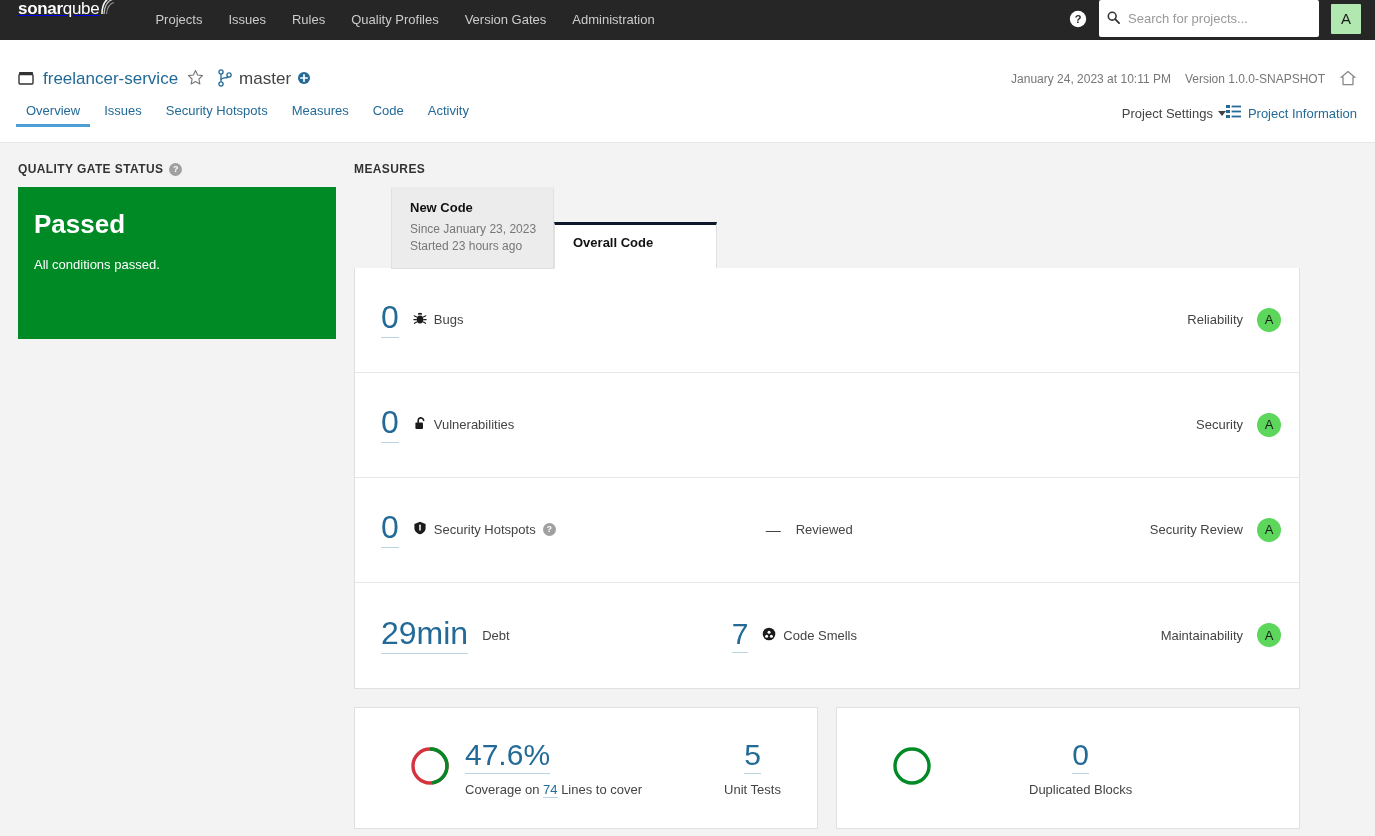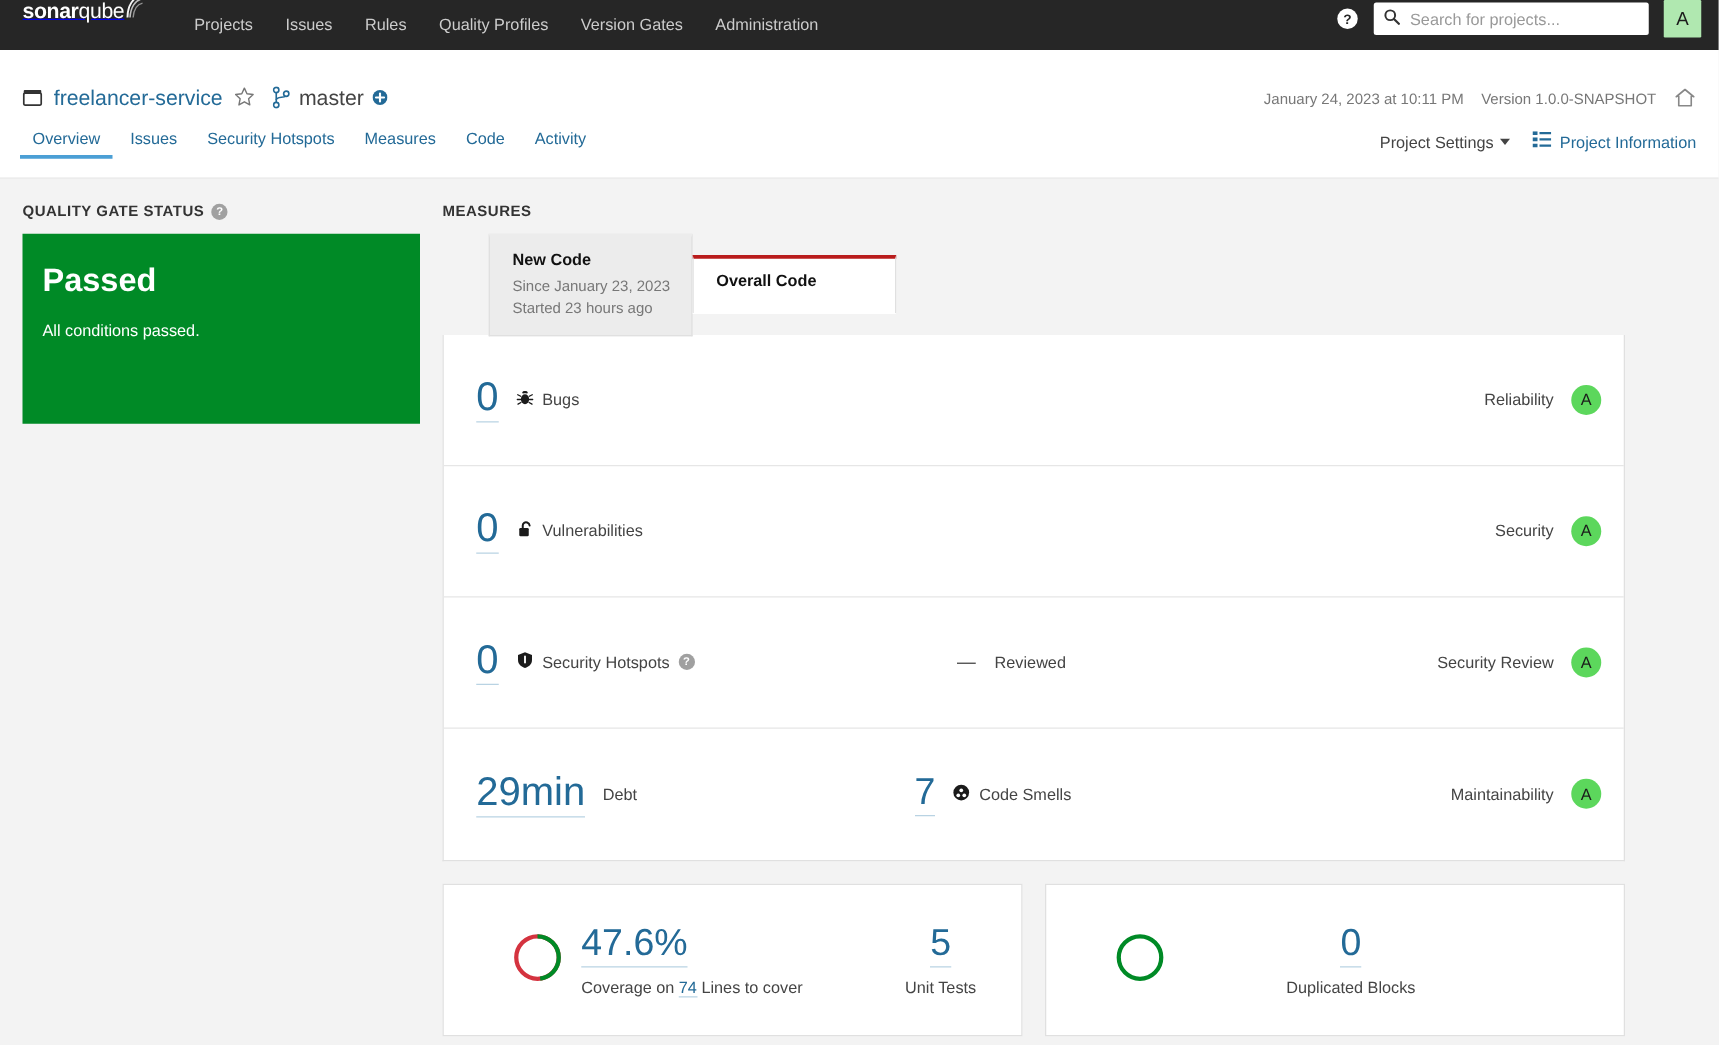--- a/index.html
+++ b/index.html
@@ -24,21 +24,21 @@
   .logo-text .lite { font-weight: normal; }
   .logo-swoosh { margin-left: 1px; margin-top: -5px; }
   .nav-links { display: flex; align-items: center; gap: 0; }
   .nav-links a {
     color: #ccc; text-decoration: none; font-size: 13px;
     padding: 0 13px; line-height: 40px; white-space: nowrap;
   }
   .nav-right { margin-left: auto; display: flex; align-items: center; gap: 12px; }
   .help-icon { width: 18px; height: 18px; display: block; }
   .search-box {
-    position: relative; width: 220px; height: 26px;
+    position: relative; width: 220px; height: 37px;
     background: #fff; border-radius: 2px; display: flex; align-items: center;
     padding: 0 8px;
   }
   .search-box .mag { flex: 0 0 auto; margin-right: 6px; }
   .search-box input {
     border: 0; outline: 0; width: 100%; font-size: 13px;
     font-family: "Liberation Sans", sans-serif; color: #444; background: transparent;
   }
   .search-box input::placeholder { color: #999; }
   .avatar {
@@ -69,21 +69,21 @@
   .tabs-row {
     display: flex; align-items: flex-end; height: 32px;
   }
   .tab {
     font-size: 13px; color: #236a97; text-decoration: none;
     padding: 0 10px 7px 10px; margin-right: 4px;
     border-bottom: 3px solid transparent; line-height: 1;
   }
   .tab:first-child { margin-left: -2px; }
   .tab.active { color: #236a97; border-bottom-color: #4b9fd5; }
-  .tabs-right { margin-left: auto; display: flex; align-items: center; gap: 18px; padding-bottom: 6px; }
+  .tabs-right { margin-left: auto; display: flex; align-items: center; padding-bottom: 6px; }
   .proj-settings { font-size: 13px; color: #444; display: flex; align-items: center; gap: 5px; cursor: pointer; }
   .caret { width: 0; height: 0; border-left: 4px solid transparent; border-right: 4px solid transparent; border-top: 5px solid #444; }
   .proj-info { font-size: 13px; color: #236a97; display: flex; align-items: center; gap: 7px; cursor: pointer; }
 
   
   .page { display: flex; padding: 18px; gap: 18px; }
   .col-left { width: 318px; flex: 0 0 318px; }
   .col-right { flex: 1 1 auto; max-width: 946px; }
 
   .section-title {
@@ -93,28 +93,28 @@
   }
 
   .qg-card {
     background: #008a26; color: #fff;
     padding: 22px 16px 18px 16px; height: 152px;
   }
   .qg-status { font-size: 26px; font-weight: bold; margin-bottom: 17px; }
   .qg-sub { font-size: 13px; }
 
   
-  .m-tabs { display: flex; align-items: center; padding-left: 37px; }
+  .m-tabs { display: flex; align-items: flex-end; padding-left: 37px; }
   .m-tab {
     background: #ececec; border: 1px solid #e0e0e0; border-bottom: 1px solid #e0e0e0;
     border-top: 3px solid #ececec;
     padding: 10px 16px 12px 18px; width: 163px; cursor: pointer;
   }
   .m-tab.active {
-    background: #fff; border-top: 3px solid #b91c1c; border-bottom-color: #fff;
+    background: #fff; border-top: 3px solid #0f172a; border-bottom-color: #fff;
     position: relative; z-index: 2;
   }
   .m-tab-title { font-size: 13px; font-weight: bold; color: #111; margin-bottom: 6px; }
   .m-tab-line { font-size: 12px; color: #777; line-height: 1.45; }
 
   .m-panel {
     background: #fff; border: 1px solid #e0e0e0; border-top: none;
     margin-top: -1px;
   }
   .m-row {

